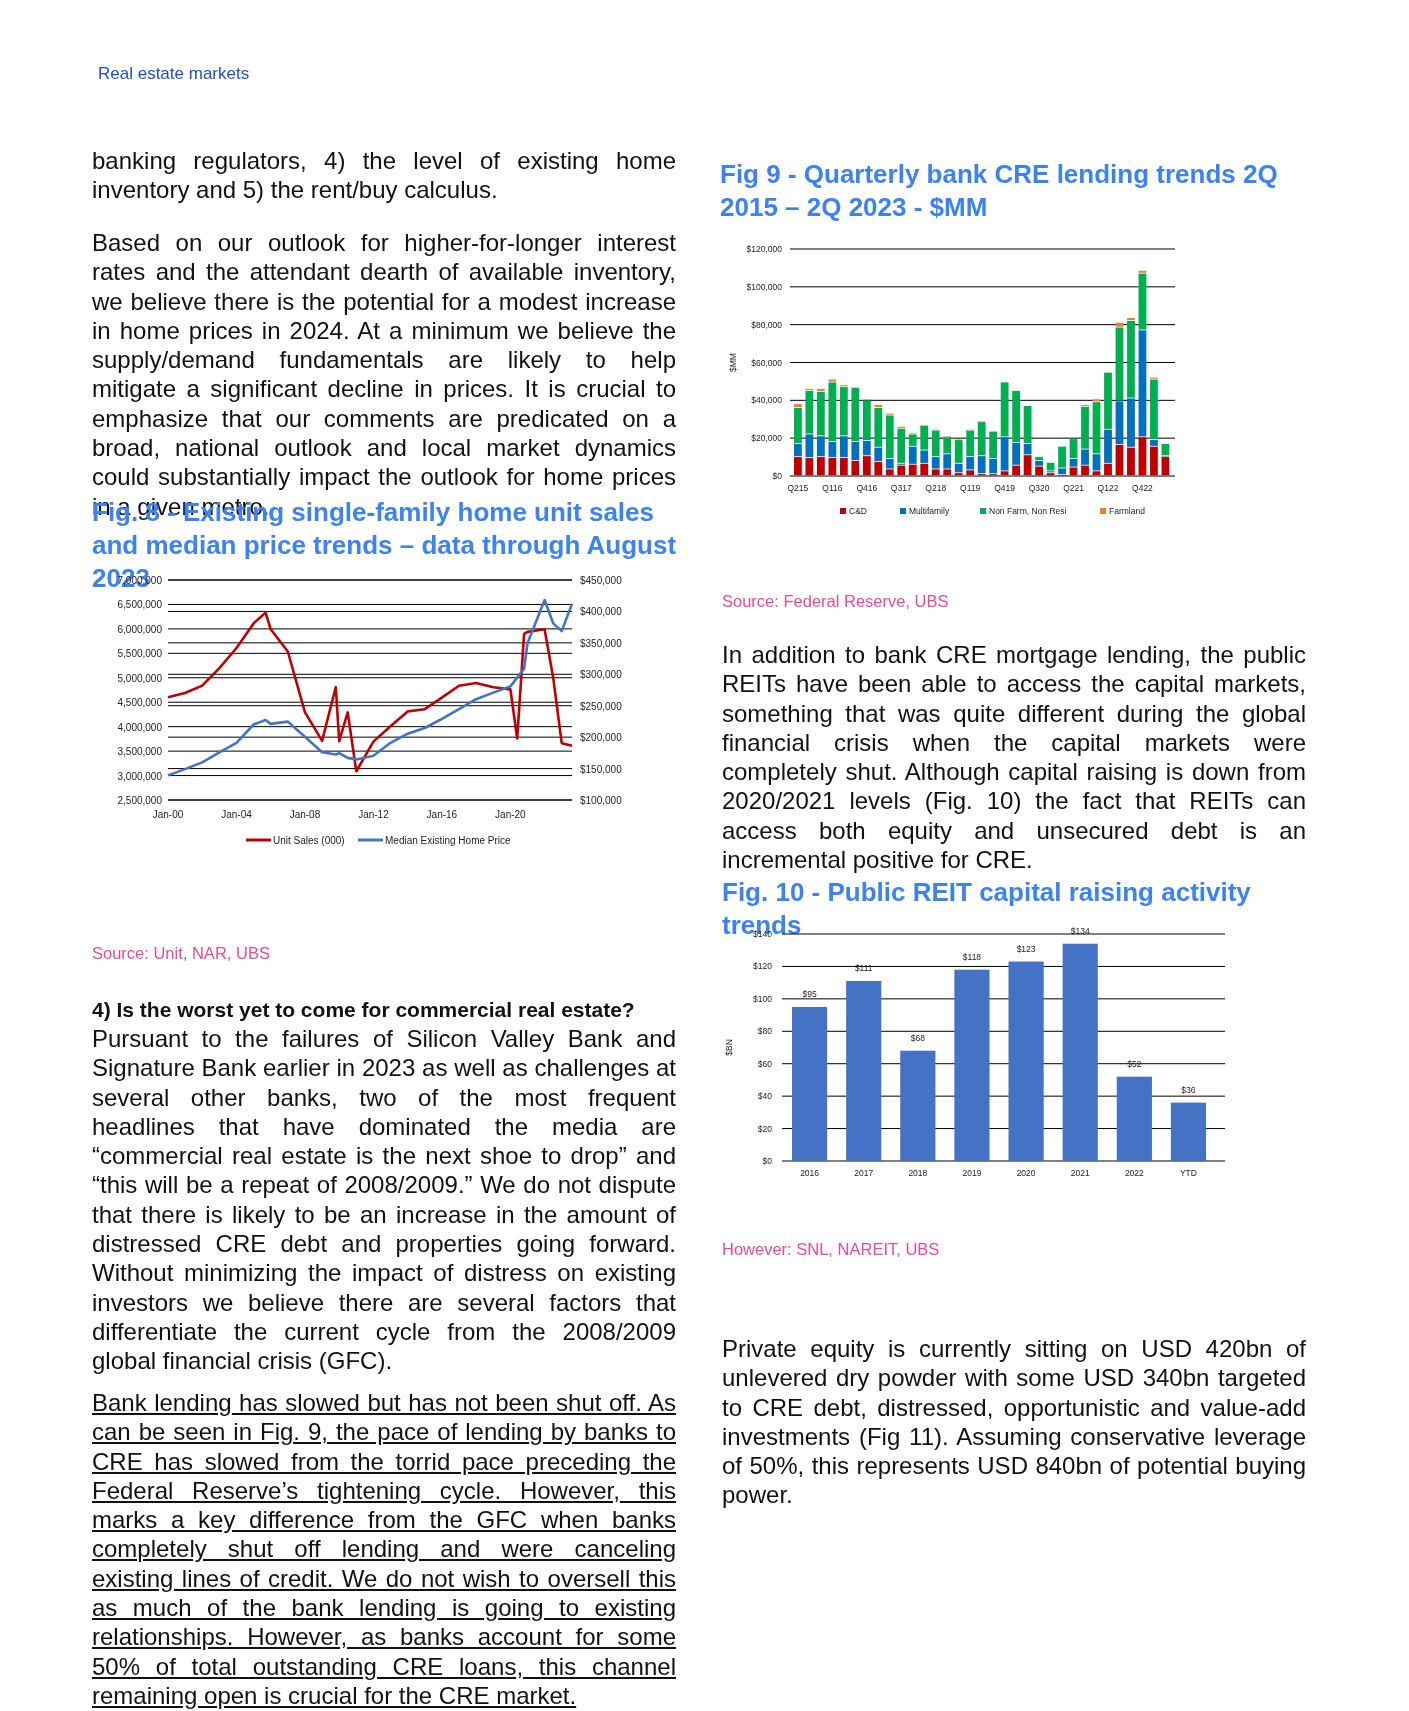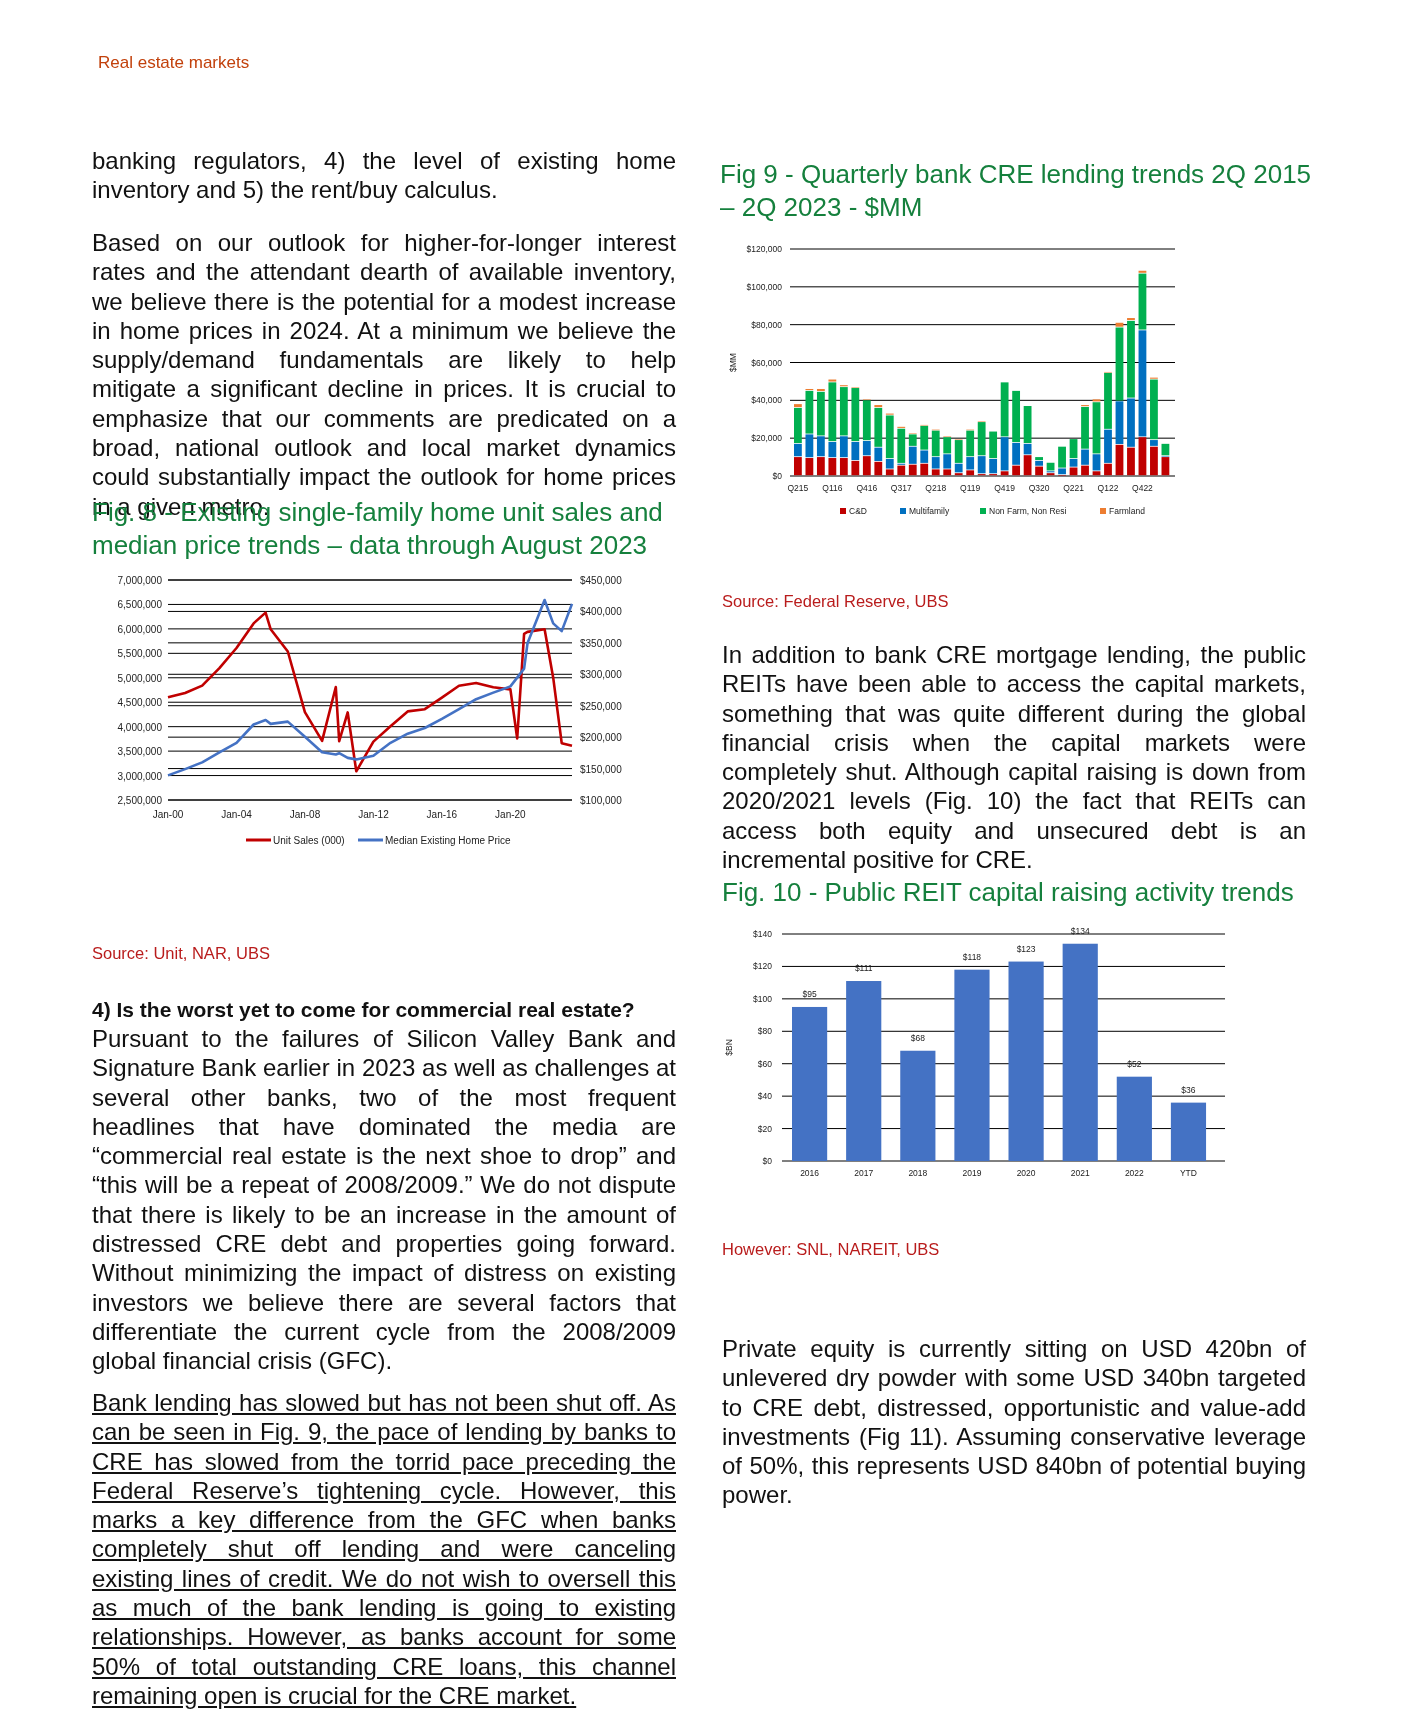--- a/index.html
+++ b/index.html
@@ -1,20 +1,20 @@
 <!DOCTYPE html>
 <html><head>
 <meta charset="utf-8">
 <style>
   html, body { margin: 0; padding: 0; background: #ffffff; }
   body { width: 1409px; height: 1711px; position: relative; font-family: "Liberation Sans", "DejaVu Sans", sans-serif; color: #111; overflow: hidden; }
-  .running-head { position: absolute; left: 98px; top: 53px; font-size: 17px; color: #c2410c; }
+  .running-head { position: absolute; left: 98px; top: 64px; font-size: 17px; color: #1d4ed8; }
   .para { font-size: 24px; line-height: 29.3px; text-align: justify; margin: 0; color: #111; }
-  .fig-title { font-size: 26px; line-height: 33px; color: #15803d; margin: 0; font-weight: normal; }
-  .source { font-size: 16.5px; color: #b91c1c; margin: 0; }
+  .fig-title { font-size: 26px; line-height: 33px; color: #3b82f6; margin: 0; font-weight: bold; }
+  .source { font-size: 16.5px; color: #ec4899; margin: 0; }
   .section-head { font-size: 21px; font-weight: bold; line-height: 29px; margin: 0; }
   .chart svg { display: block; }
   .abs { position: absolute; }
 </style>
 </head>
 <body>
 
 <div class="running-head">Real estate markets</div>
 
 <div class="abs" style="left:92px; top:146px; width:584px;">

